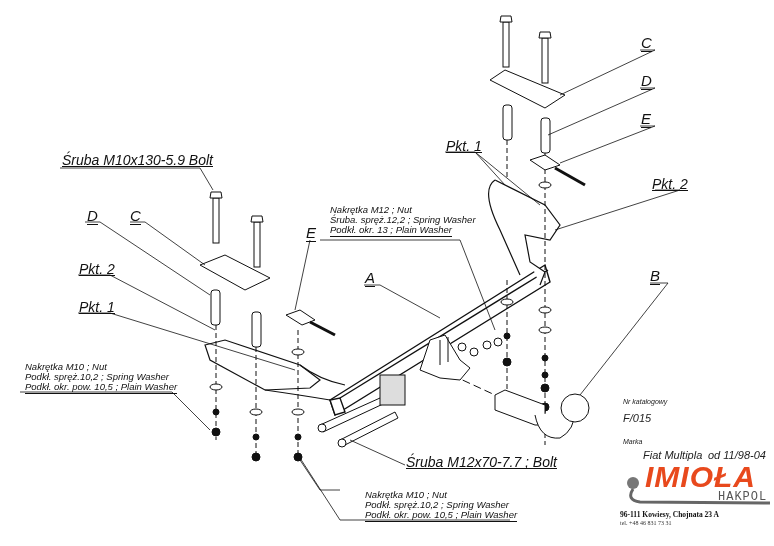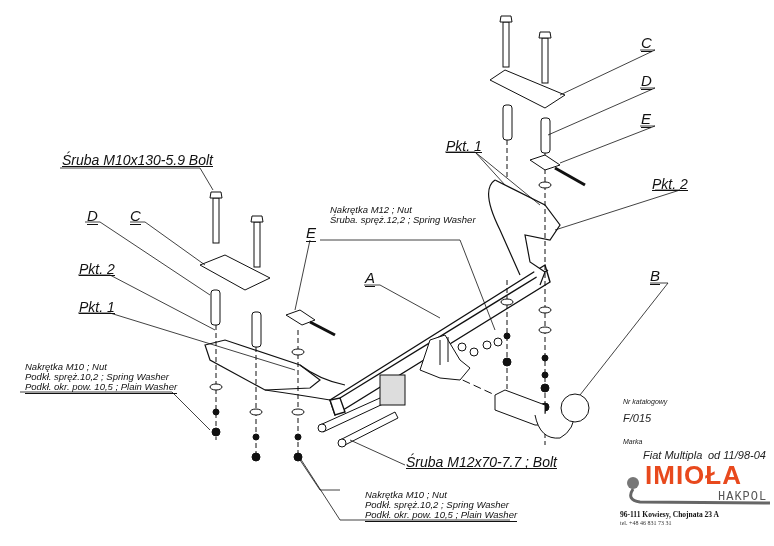--- a/index.html
+++ b/index.html
@@ -5,21 +5,21 @@
   html, body { margin:0; padding:0; background:#ffffff; }
   body { width:774px; height:546px; position:relative; overflow:hidden; font-family:"Liberation Sans", sans-serif; }
   #diagram { position:absolute; left:0; top:0; width:774px; height:546px; }
   .lbl { position:absolute; font-style:italic; font-size:14px; line-height:10px; color:#111; white-space:nowrap; font-family:"Liberation Sans", sans-serif; }
   .lbl.u { border-bottom:1.5px solid #111; padding-bottom:1px; }
   .lbl.letter { font-size:15px; line-height:15px; }
   .block { position:absolute; font-style:italic; font-size:9.5px; line-height:10px; color:#111; white-space:nowrap; font-family:"Liberation Sans", sans-serif; }
   .block .last { border-bottom:1.5px solid #111; display:inline-block; padding-bottom:1px; }
   .info-small { position:absolute; font-style:italic; font-size:7px; color:#222; font-family:"Liberation Sans", sans-serif; }
   .info-big { position:absolute; font-style:italic; font-size:11px; color:#222; font-family:"Liberation Sans", sans-serif; white-space:nowrap; }
-  .logo-text { position:absolute; font-weight:bold; font-size:26px; letter-spacing:1px; font-family:"Liberation Sans", sans-serif; }
+  .logo-text { position:absolute; font-style:italic; font-weight:bold; font-size:30px; letter-spacing:1px; font-family:"Liberation Sans", sans-serif; }
   .logo-sub { position:absolute; font-size:12px; letter-spacing:1px; color:#555; font-family:Liberation Mono, monospace; }
   .addr { position:absolute; font-family:"Liberation Serif", serif; font-weight:bold; font-size:7.5px; color:#111; white-space:nowrap; }
   .tel { position:absolute; font-family:"Liberation Serif", serif; font-size:6px; color:#333; white-space:nowrap; }
 </style>
 </head>
 <body>
 
 <svg id="diagram" viewBox="0 0 774 546" xmlns="http://www.w3.org/2000/svg">
   <g stroke="#111" stroke-width="1" fill="none">
 
@@ -150,20 +150,21 @@
 <span class="lbl u letter" style="left:641px;top:73px;">D</span>
 <span class="lbl u letter" style="left:641px;top:111px;">E</span>
 <span class="lbl u" style="left:446px;top:141px;">Pkt. 1</span>
 <span class="lbl u" style="left:652px;top:179px;">Pkt. 2</span>
 <span class="lbl u letter" style="left:650px;top:268px;">B</span>
 <span class="lbl u" style="left:406px;top:457px;">Śruba M12x70-7.7 ;  Bolt</span>
 
 <div class="block" style="left:330px;top:205px;">
   <div>Nakrętka  M12 ; Nut</div>
   <div>Śruba. spręż.12,2 ; Spring Washer</div>
+  <div><span class="last">Podkł. okr. 13 ; Plain Washer</span></div>
 </div>
 
 <div class="block" style="left:25px;top:362px;">
   <div>Nakrętka  M10 ; Nut</div>
   <div>Podkł. spręż.10,2 ; Spring Washer</div>
   <div><span class="last">Podkł. okr. pow. 10,5 ; Plain Washer</span></div>
 </div>
 
 <div class="block" style="left:365px;top:490px;">
   <div>Nakrętka  M10 ; Nut</div>

